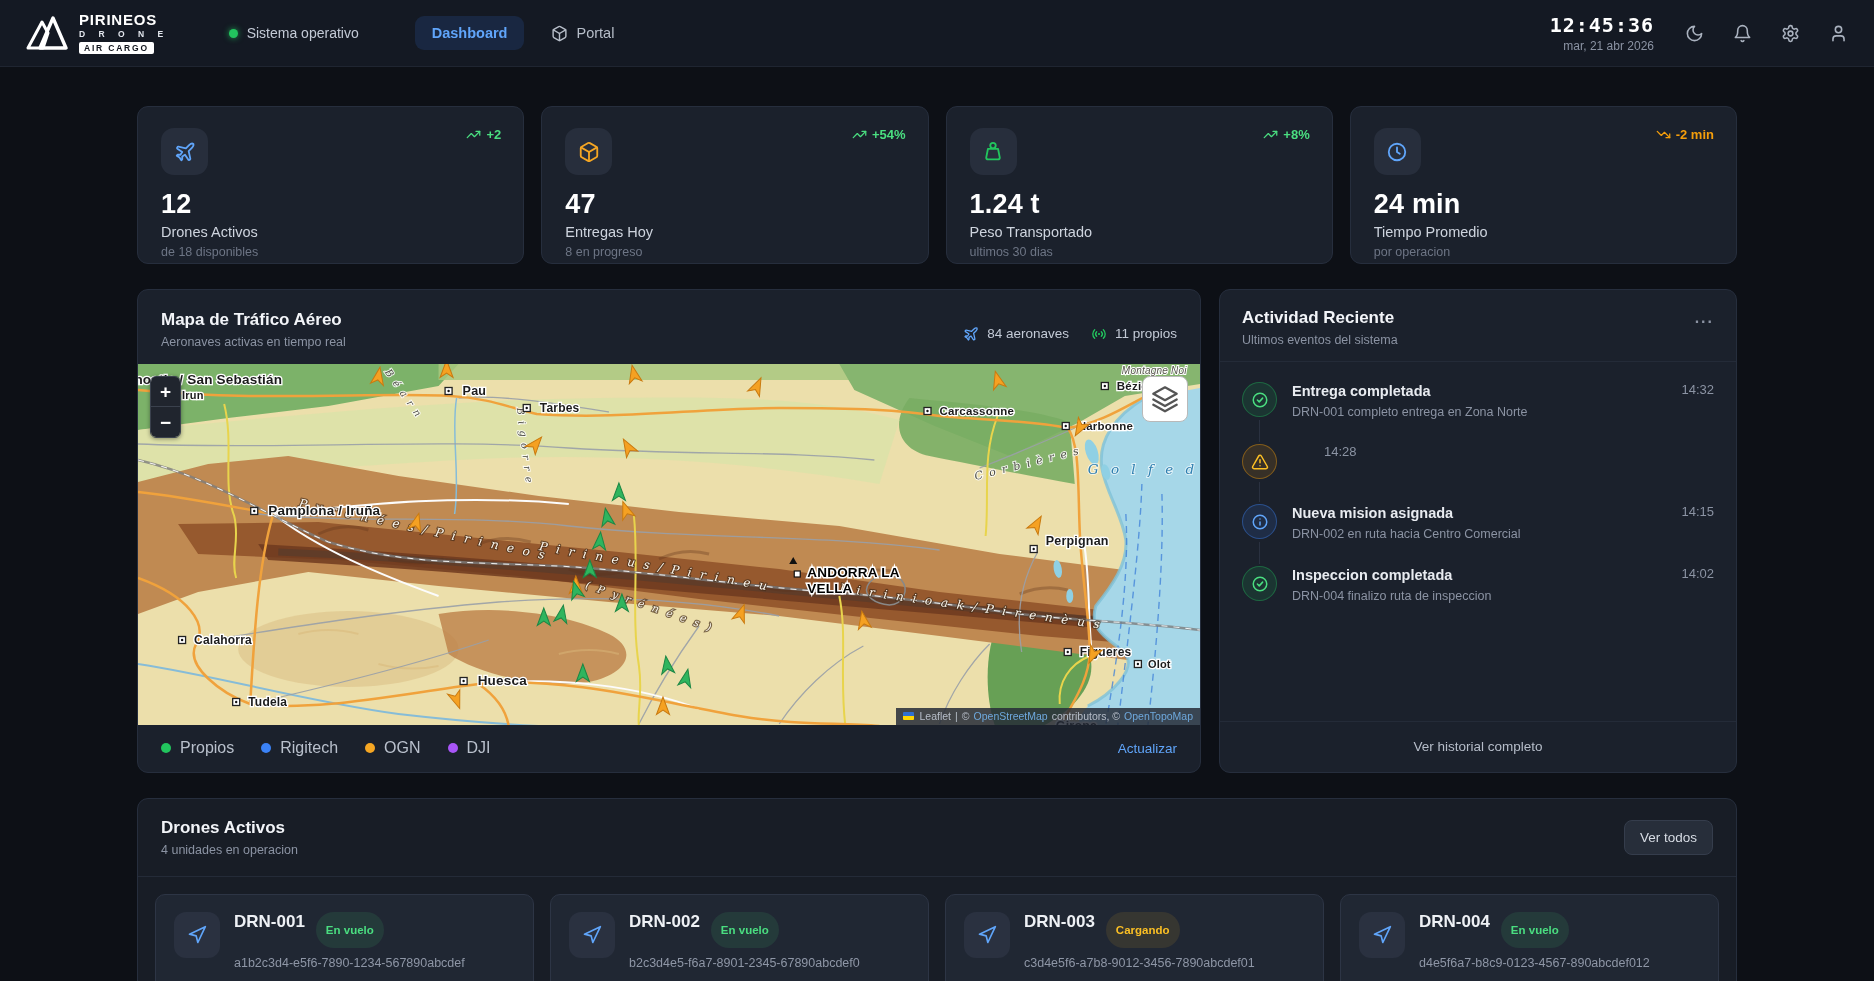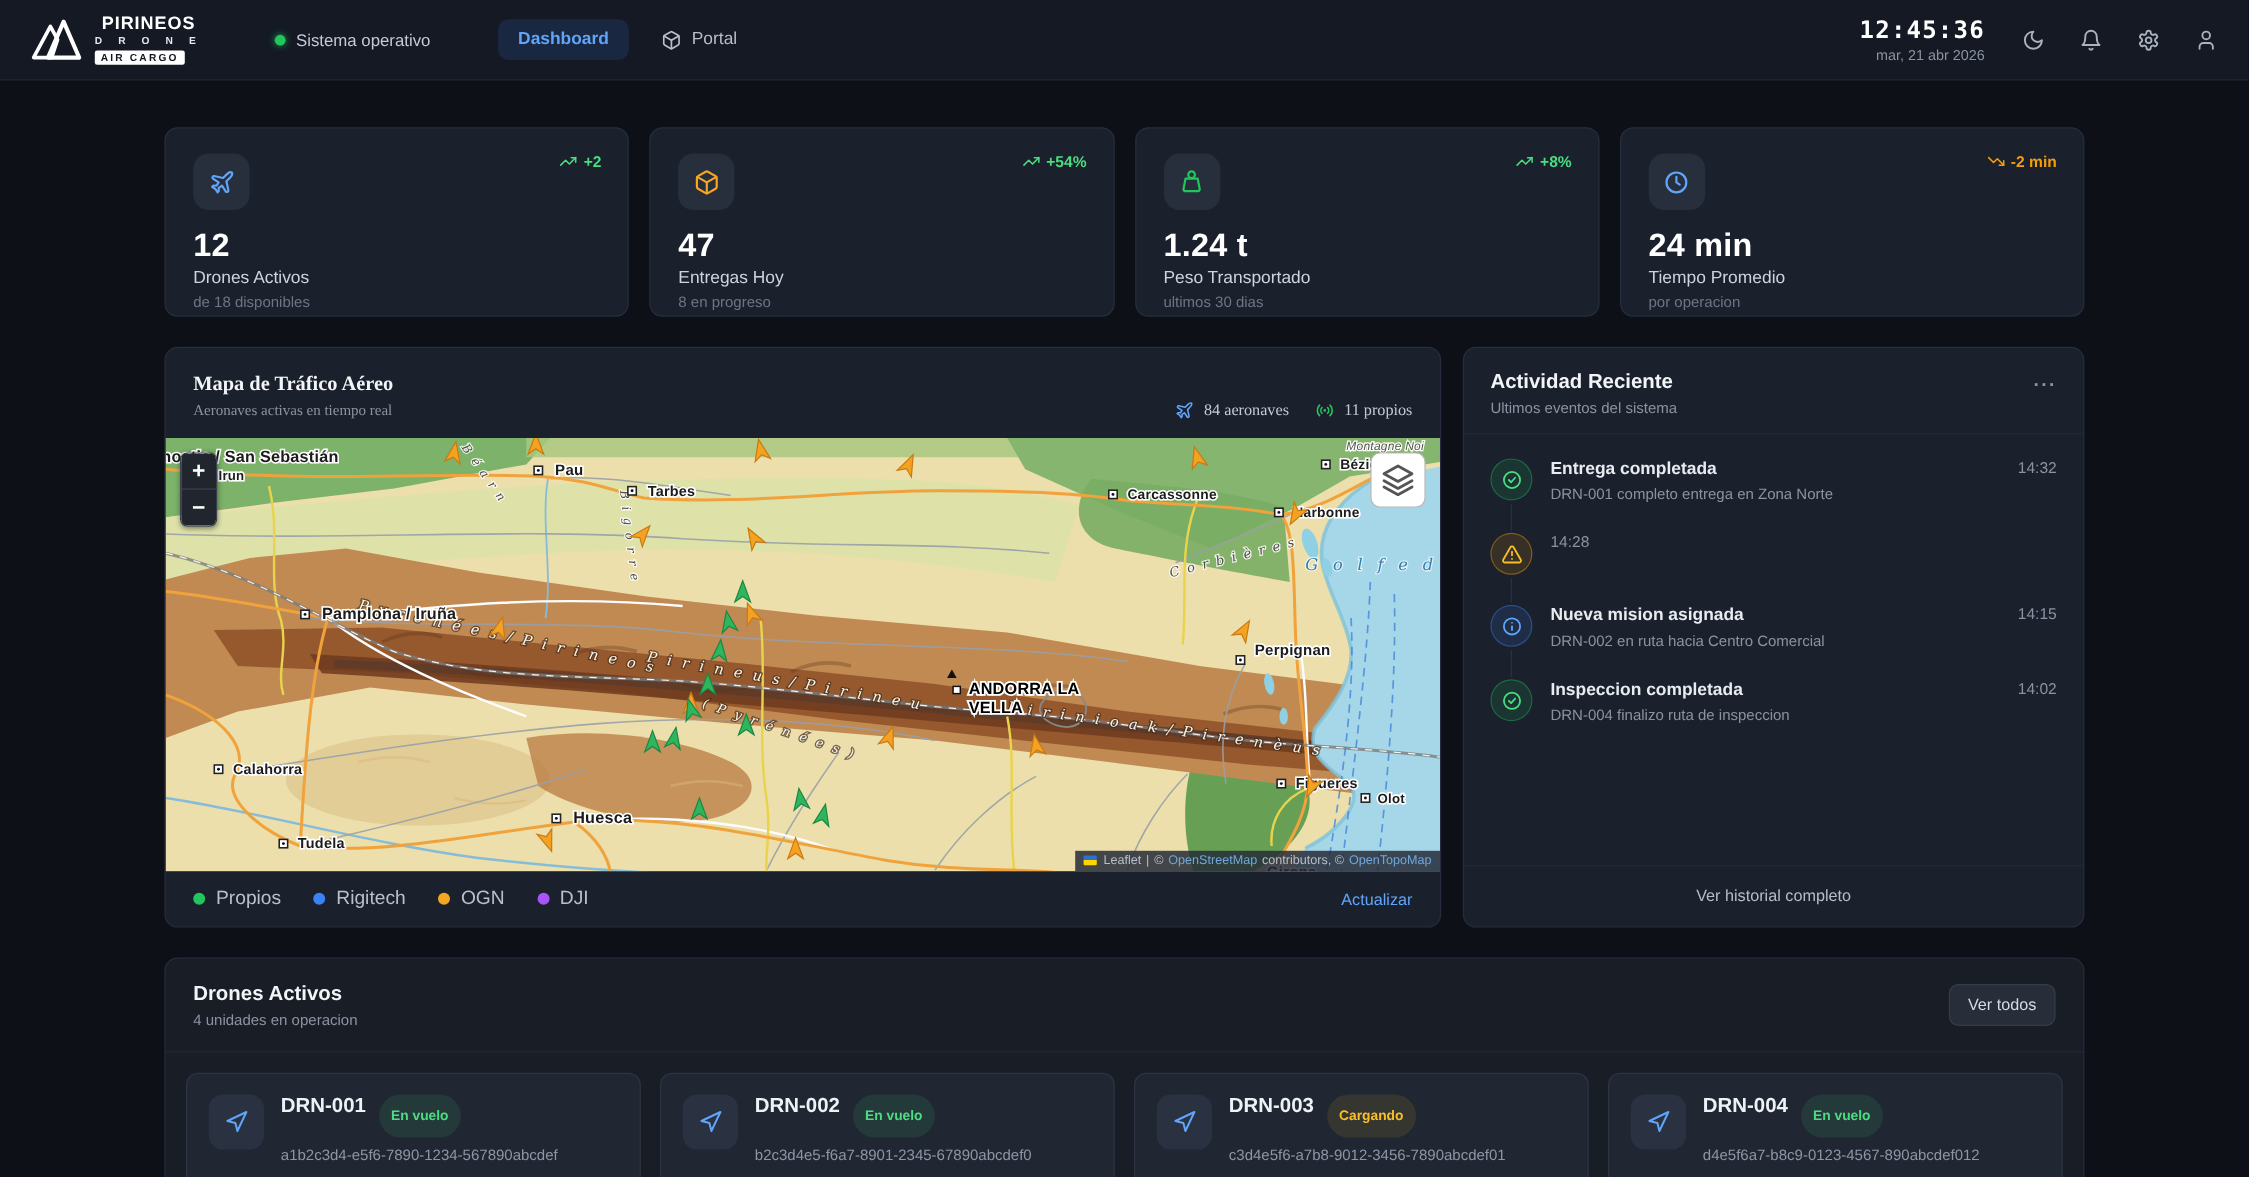--- a/index.html
+++ b/index.html
@@ -23,21 +23,21 @@
   html,body{width:1874px;height:981px;overflow:hidden;background:var(--page-bg);
     font-family:"Liberation Sans",sans-serif;color:var(--txt);}
   svg{display:block;}
   .ic{stroke:currentColor;fill:none;stroke-width:2;stroke-linecap:round;stroke-linejoin:round;}
 
   
   .topbar{height:67px;background:var(--nav-bg);border-bottom:1px solid #1f2531;
     display:flex;align-items:center;padding:0 26px;}
   .logo{display:flex;align-items:center;gap:11px;}
   .logo-text{display:flex;flex-direction:column;line-height:1;}
-  .logo-name{font-size:15px;font-weight:800;letter-spacing:.8px;color:#fff;text-align:center;}
+  .logo-name{font-size:15px;font-weight:800;letter-spacing:.8px;color:#fff;}
   .logo-sub{font-size:8.5px;letter-spacing:5.5px;color:#e3e7ee;margin-top:3px;font-weight:600;}
   .logo-badge{margin-top:3px;background:#fff;color:#10141c;font-size:8.5px;font-weight:800;
     letter-spacing:1.8px;padding:2px 5px;border-radius:2px;align-self:flex-start;}
   .sys-status{display:flex;align-items:center;gap:9px;margin-left:60px;font-size:14px;color:var(--txt2);}
   .dot{width:9px;height:9px;border-radius:50%;background:#22c55e;box-shadow:0 0 6px rgba(34,197,94,.8);}
   .mainnav{display:flex;align-items:center;gap:10px;margin-left:56px;}
   .nav-item{display:flex;align-items:center;gap:8px;font-size:14.5px;padding:9px 17px;border-radius:9px;
     color:#b7bec9;cursor:pointer;}
   .nav-item.active{background:rgba(59,130,246,.14);color:var(--blue);font-weight:600;}
   .top-right{margin-left:auto;display:flex;align-items:center;gap:31px;}
@@ -60,21 +60,21 @@
     font-size:13px;font-weight:600;}
   .trend-up{color:var(--green);}
   .trend-down{color:#f59e0b;}
   .stat-value{font-size:27px;font-weight:700;color:#fff;margin-top:14px;letter-spacing:.2px;}
   .stat-label{font-size:14.5px;color:#ced4de;margin-top:4px;}
   .stat-sub{font-size:12.5px;color:var(--muted2);margin-top:5px;}
 
   
   .main-row{display:grid;grid-template-columns:1064fr 518fr;gap:18px;margin-top:25px;}
   .panel{background:var(--card-bg);border:1px solid var(--border);border-radius:11px;overflow:hidden;}
-  .map-head{display:flex;align-items:flex-end;padding:20px 23px 15px;font-family:Liberation Serif, serif;}
+  .map-head{display:flex;align-items:center;padding:20px 23px 15px;}
   .panel-title{font-size:17px;font-weight:700;color:#f2f4f8;}
   .panel-sub{font-size:12.5px;color:var(--muted);margin-top:5px;}
   .map-head-right{margin-left:auto;display:flex;align-items:center;gap:22px;margin-top:8px;}
   .map-stat{display:flex;align-items:center;gap:8px;font-size:13.5px;color:var(--txt2);}
 
   .map-wrap{position:relative;height:361px;background:#e9dcab;overflow:hidden;}
   .map-zoom{position:absolute;top:12px;left:12px;width:31px;border-radius:6px;overflow:hidden;
     border:1px solid #3a414d;z-index:5;box-shadow:0 1px 4px rgba(0,0,0,.4);}
   .map-zoom button{display:block;width:100%;height:30px;background:#20252e;color:#fff;border:0;
     font-size:19px;font-weight:700;cursor:pointer;line-height:1;}
@@ -115,21 +115,21 @@
   .act-item:not(:last-child)::before{content:"";position:absolute;left:17px;top:38px;bottom:2px;
     width:1px;background:#2a3140;}
   .act-ic{width:35px;height:35px;border-radius:50%;flex:none;display:flex;align-items:center;
     justify-content:center;position:relative;z-index:1;}
   .act-ic.success{background:rgba(34,197,94,.13);border:1px solid rgba(34,197,94,.35);color:var(--green);}
   .act-ic.warning{background:rgba(245,158,11,.13);border:1px solid rgba(245,158,11,.4);color:var(--amber);}
   .act-ic.info{background:rgba(59,130,246,.13);border:1px solid rgba(59,130,246,.4);color:var(--blue);}
   .act-body{flex:1;padding-top:1px;}
   .act-title{font-size:14.5px;font-weight:700;color:#e8ebf0;}
   .act-desc{font-size:12.5px;color:var(--muted);margin-top:6px;}
-  .act-time{font-size:13px;color:var(--muted);flex:none;}
+  .act-time{font-size:13px;color:var(--muted);flex:none;margin-left:32px;}
   .act-footer{border-top:1px solid #242b38;text-align:center;padding:17px 0 18px;font-size:13.5px;
     color:#b6bdc9;cursor:pointer;}
 
   
   .drones{margin-top:25px;background:var(--card-bg2);border:1px solid var(--border);border-radius:11px;}
   .drones-head{display:flex;align-items:center;padding:19px 23px;}
   .btn-sec{background:#272e3a;border:1px solid #353d4c;color:#d7dce4;font-size:13.5px;
     padding:9px 15px;border-radius:8px;cursor:pointer;font-family:inherit;}
   .drones-divider{height:1px;background:#242b38;}
   .drone-grid{display:grid;grid-template-columns:repeat(4,1fr);gap:16px;padding:17px;}

